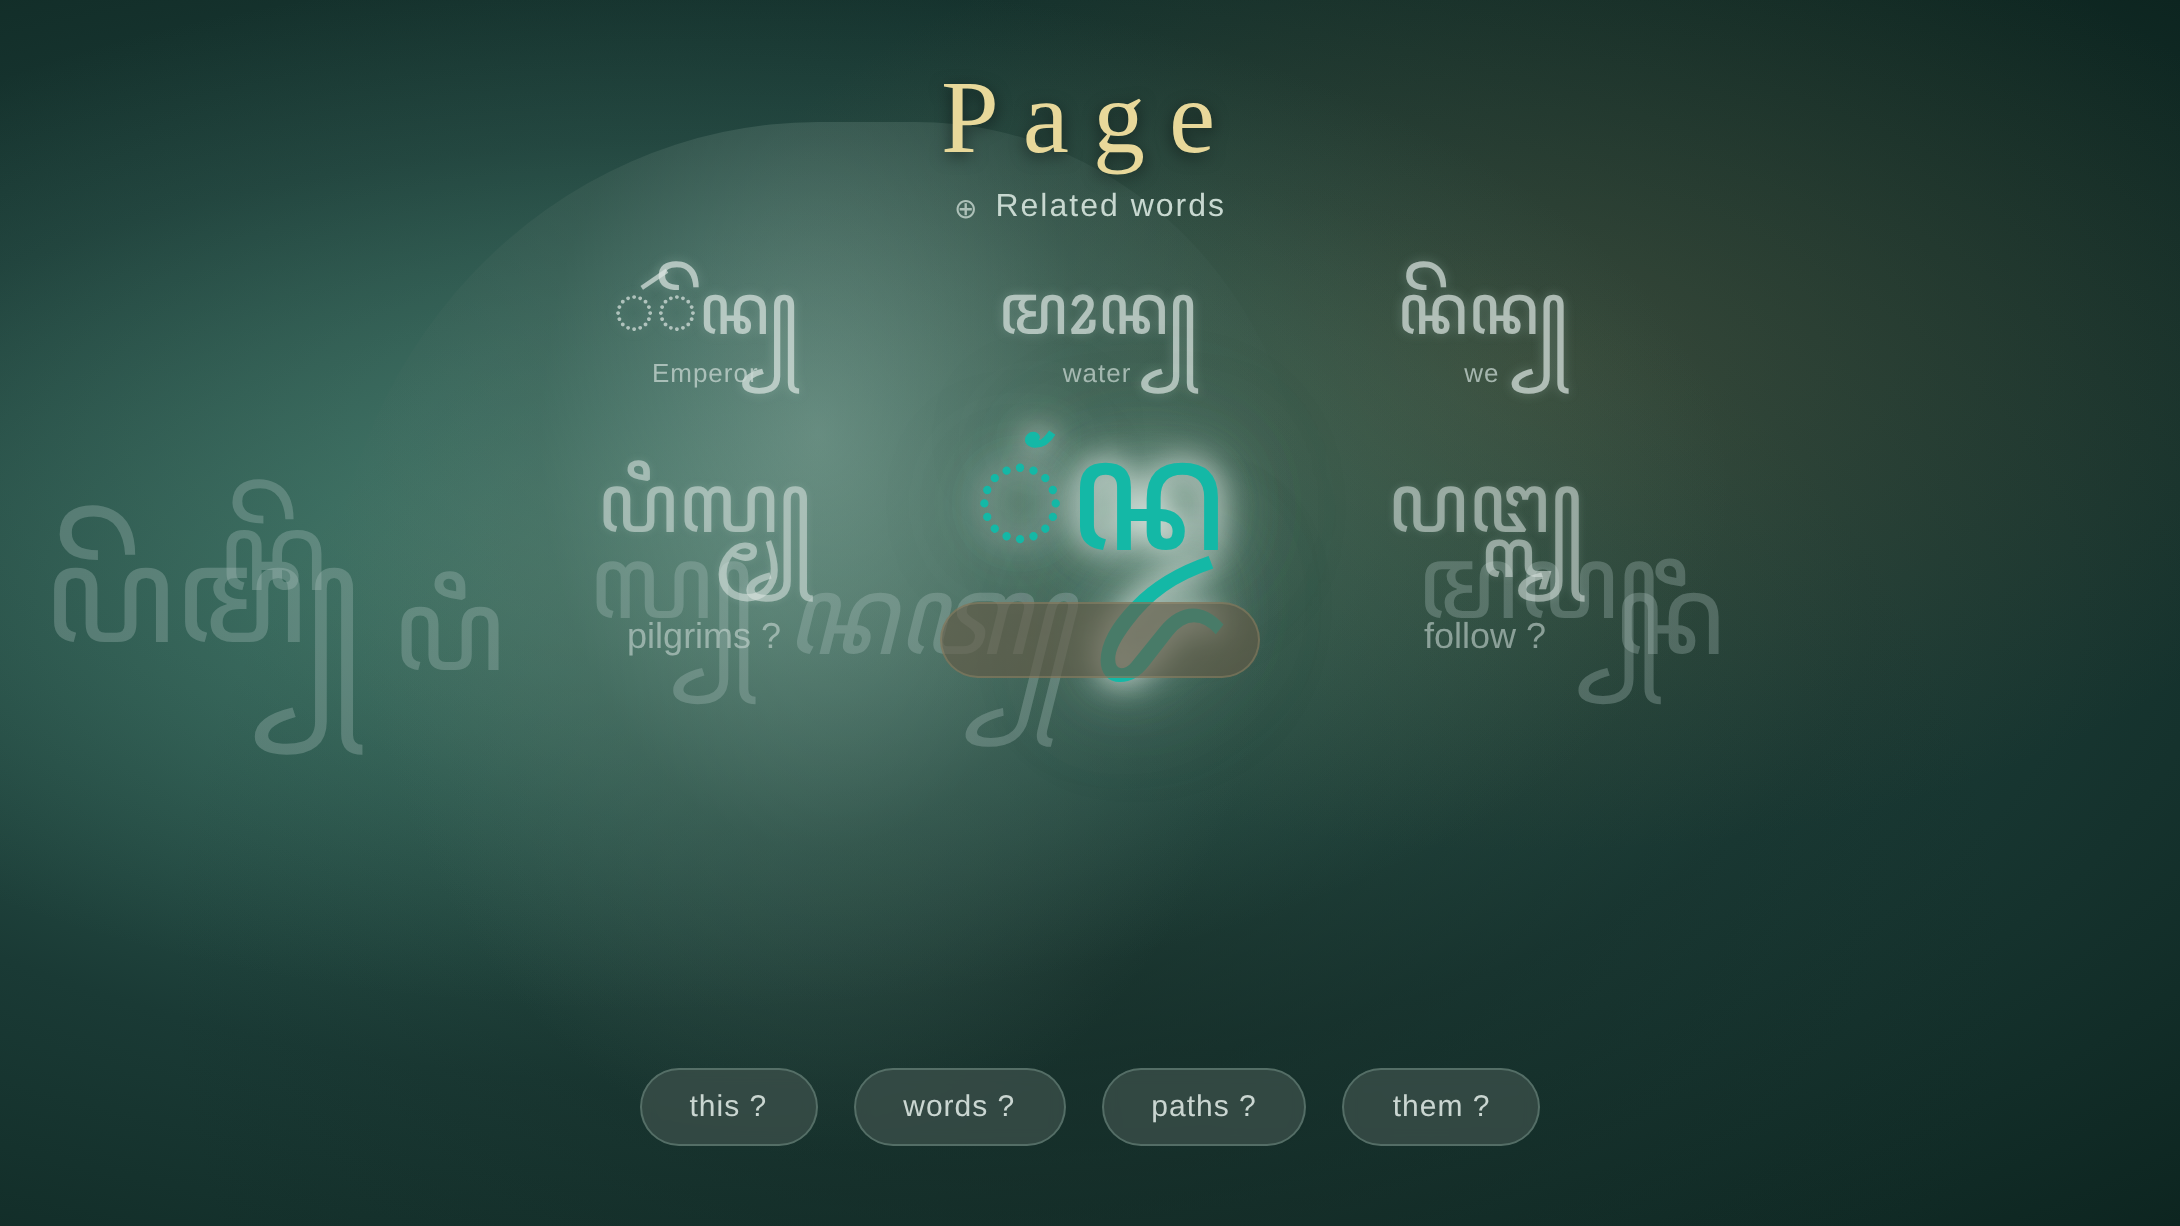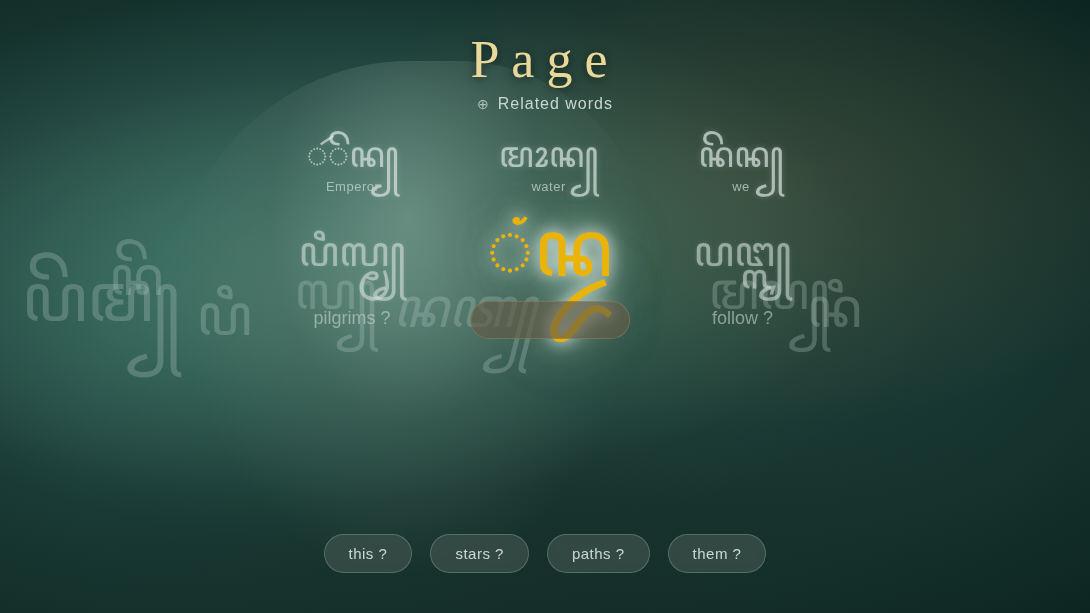--- a/index.html
+++ b/index.html
@@ -142,21 +142,21 @@
     
     .main-glyph-wrapper {
       display: flex;
       flex-direction: column;
       align-items: center;
       gap: 12px;
     }
 
     .main-glyph {
       font-size: 80px;
-      color: #eab308;
+      color: #14b8a6;
       text-shadow:
         0 0 15px rgba(255,255,255,0.9),
         0 0 30px rgba(200,240,220,0.7),
         0 0 50px rgba(180,220,200,0.5),
         0 0 80px rgba(150,200,180,0.3);
       line-height: 1;
     }
 
     .input-bar {
       width: 160px;
@@ -259,18 +259,18 @@
 
     <div class="side-glyph-group">
       <span class="side-glyph">ꦥꦔ꧀ꦭ꧀</span>
       <span class="side-label">follow ?</span>
     </div>
 
   </div>
 
   <div class="bottom-buttons">
     <button class="word-button">this ?</button>
-    <button class="word-button">stars ?</button>
+    <button class="word-button">words ?</button>
     <button class="word-button">paths ?</button>
     <button class="word-button">them ?</button>
   </div>
 
 </div>
 
 </body></html>

